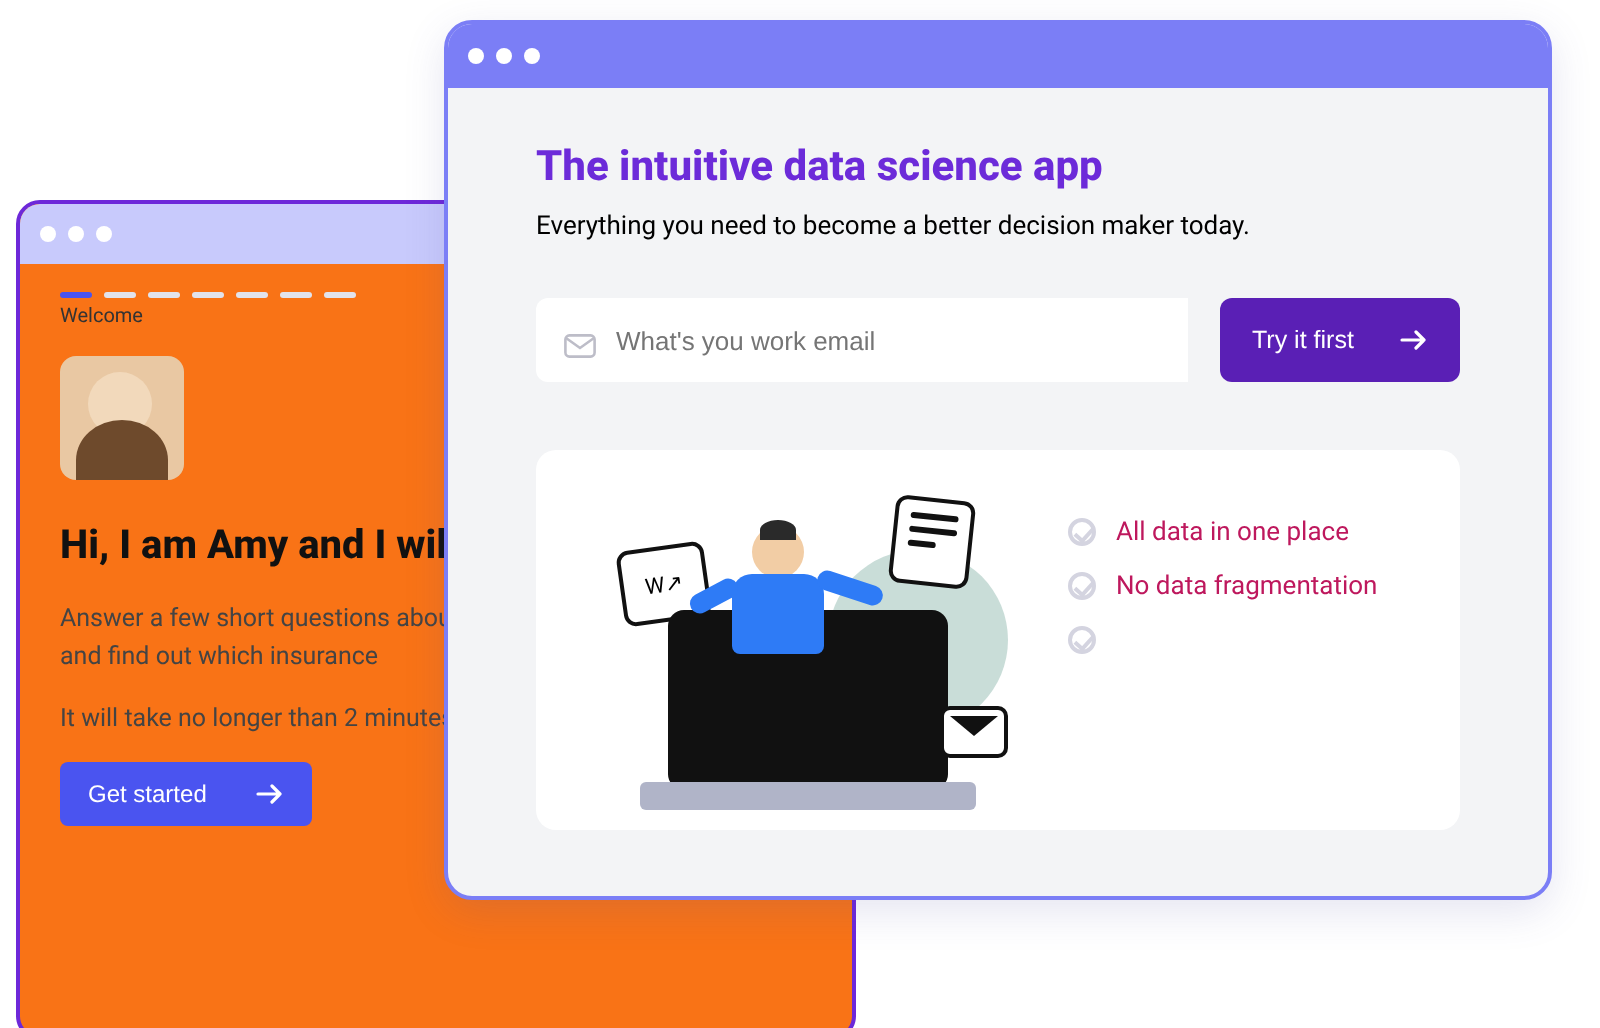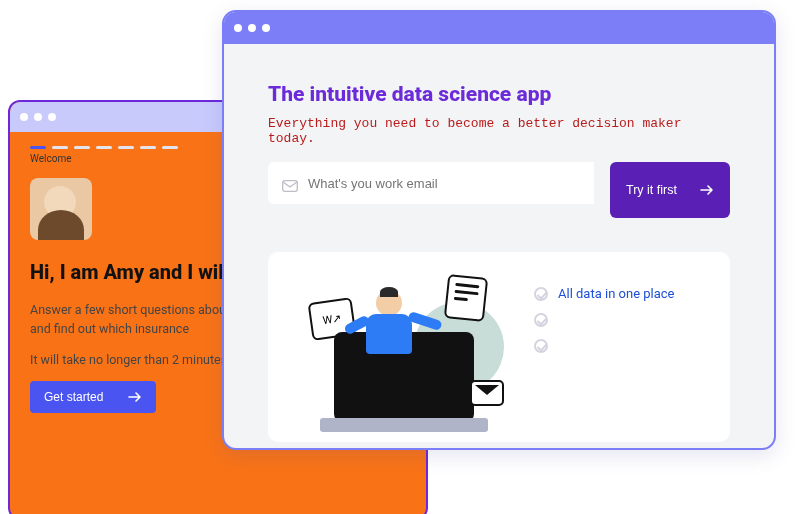--- a/index.html
+++ b/index.html
@@ -47,45 +47,45 @@
   .arrow svg { display:block; }
 
   
   .win-front {
     position: absolute; left: 222px; top: 10px; width: 554px; height: 440px;
     border: 2px solid #7b7ef6; border-radius: 14px; background: #f3f4f6;
     overflow: hidden;
     box-shadow: 0 6px 20px rgba(80,80,160,.15);
   }
   .win-front .titlebar { background:#7b7ef6; height:32px; }
-  .win-front .content { padding: 38px 44px 0; }
+  .win-front .content { padding: 28px 44px 0; }
   .hero-title { color:#6c2bd9; font-size:21px; font-weight:800; margin-bottom:10px; }
-  .hero-sub { color:#b91c1c; font-size:13px; margin-bottom:16px;font-family:Liberation Mono, monospace; }
+  .hero-sub { color:#000000; font-size:13px; margin-bottom:28px; }
   .signup-row { display:flex; gap:16px; margin-bottom:34px; }
   .email-wrap {
     flex:1; display:flex; align-items:center; gap:10px;
     background:#fff; border-radius:6px 0 0 6px; padding:0 14px; height:42px;
   }
   .mail-icon { width:16px; height:12px; }
   .email-input {
     flex:1; border:none; outline:none; font-size:13px; color:#999; background:transparent;
   }
   .btn-try {
     display:flex; align-items:center; justify-content:space-between; gap:20px;
     background:#5a1fb5; color:#fff; font-size:12.5px; font-weight:500;
-    padding:0 16px; height:56px; border:none; border-radius:6px; cursor:pointer;
+    padding:0 16px; height:42px; border:none; border-radius:6px; cursor:pointer;
     min-width:120px;
   }
   .feature-card {
     background:#fff; border-radius:10px; padding:20px 26px 0; display:flex; gap:20px;
     height:190px; overflow:hidden;
   }
   .illus { width:220px; position:relative; }
   .features { flex:1; padding-top:14px; }
-  .feat { display:flex; align-items:center; gap:10px; font-size:13px; color:#1d4ed8; margin-bottom:12px; }
+  .feat { display:flex; align-items:flex-start; gap:10px; font-size:13px; color:#be185d; margin-bottom:12px; }
   .check {
     width:14px; height:14px; border-radius:50%; border:2px solid #d4d4e0; position:relative; flex-shrink:0;
   }
   .check::after{
     content:""; position:absolute; left:3px; top:1px; width:4px; height:7px;
     border-right:2px solid #d4d4e0; border-bottom:2px solid #d4d4e0; transform:rotate(42deg);
   }
   
   .lap { position:absolute; left:40px; top:60px; width:140px; height:90px; background:#111; border-radius:8px; }
   .lap::after{ content:""; position:absolute; left:-14px; bottom:-10px; width:168px; height:14px; background:#b0b4c8; border-radius:3px; }
@@ -191,20 +191,21 @@
         </div>
         <div class="card-mail"></div>
       </div>
       <div class="features">
         <div class="feat">
           <span class="check"></span>
           <span>All data in one place</span>
         </div>
         <div class="feat">
           <span class="check"></span>
+          <span>No data fragmentation</span>
         </div>
         <div class="feat">
           <span class="check"></span>
         </div>
       </div>
     </div>
   </div>
 </div>
 
 </body></html>

